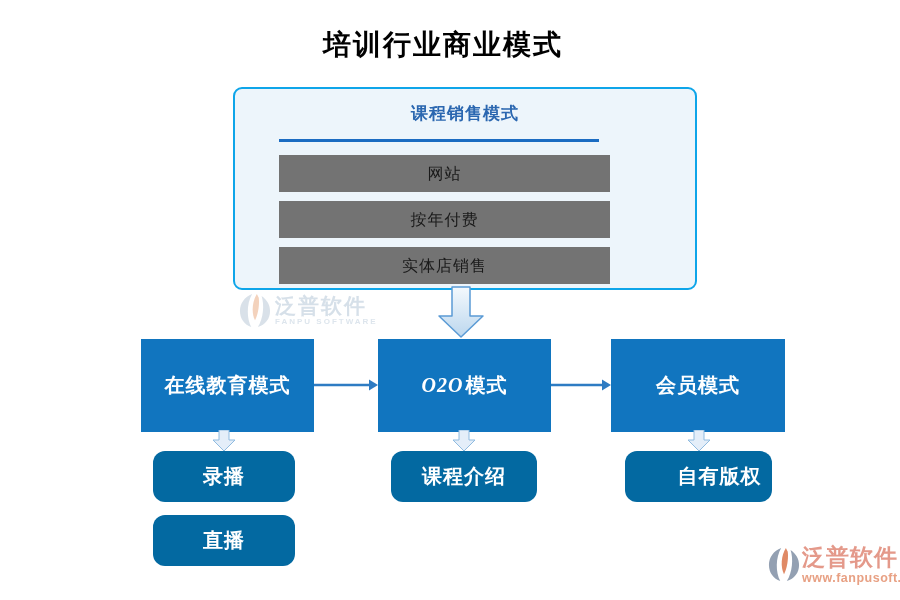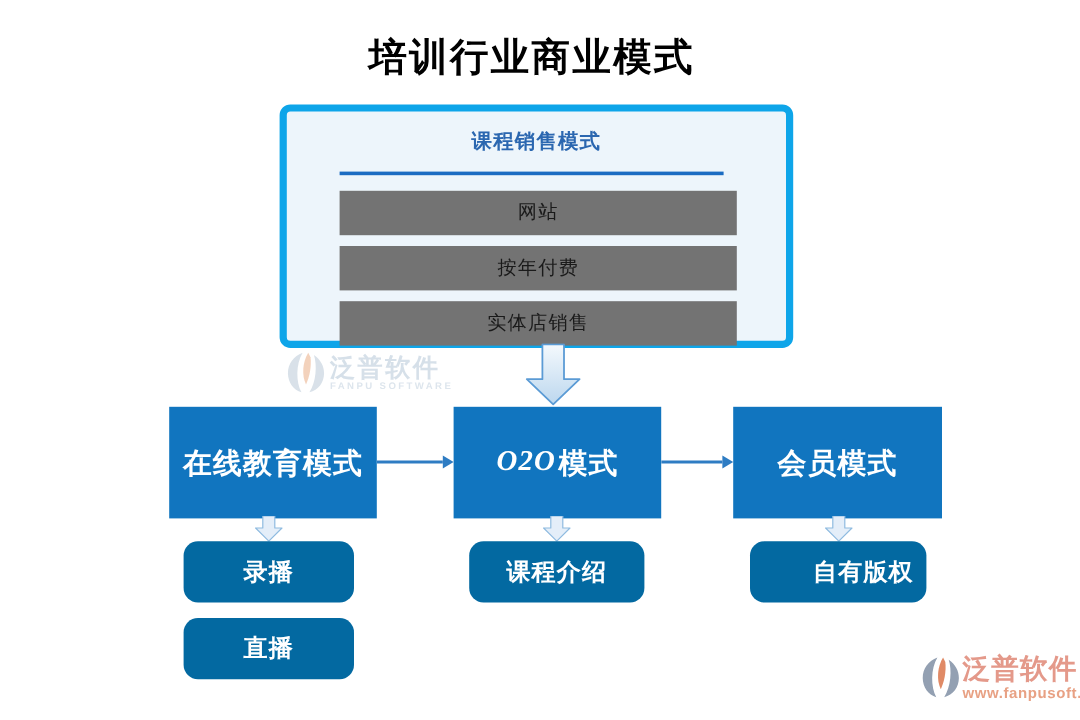--- a/index.html
+++ b/index.html
@@ -13,35 +13,35 @@
     background: #ffffff;
     overflow: hidden;
   }
 
   .title {
     position: absolute;
     left: 0;
     top: 26px;
     width: 886px;
     text-align: center;
-    font-size: 32px;
+    font-size: 28px;
     font-weight: bold;
     color: #000000;
     letter-spacing: 2px;
   }
 
   
   .panel {
     position: absolute;
     left: 233px;
     top: 87px;
-    width: 428px;
+    width: 464px;
     height: 203px;
     background: #edf5fb;
-    border: 6px solid #0ea5e9;
+    border: 2px solid #0ea5e9;
     border-radius: 9px;
   }
   .panel-header {
     position: absolute;
     left: 0;
     top: 13px;
     width: 100%;
     text-align: center;
     font-size: 17px;
     font-weight: bold;
@@ -104,21 +104,21 @@
   .main-box {
     position: absolute;
     top: 339px;
     height: 93px;
     width: 173px;
     background: #1175bf;
     color: #ffffff;
     display: flex;
     align-items: center;
     justify-content: center;
-    font-size: 24px;
+    font-size: 20px;
     font-weight: bold;
     letter-spacing: 1px;
   }
   .mb-0 { left: 141px; }
   .mb-1 { left: 378px; }
   .mb-2 { left: 611px; width: 174px; }
   .italic-part { font-style: italic; margin-right: 2px; }
 
   
   .sub-box {

